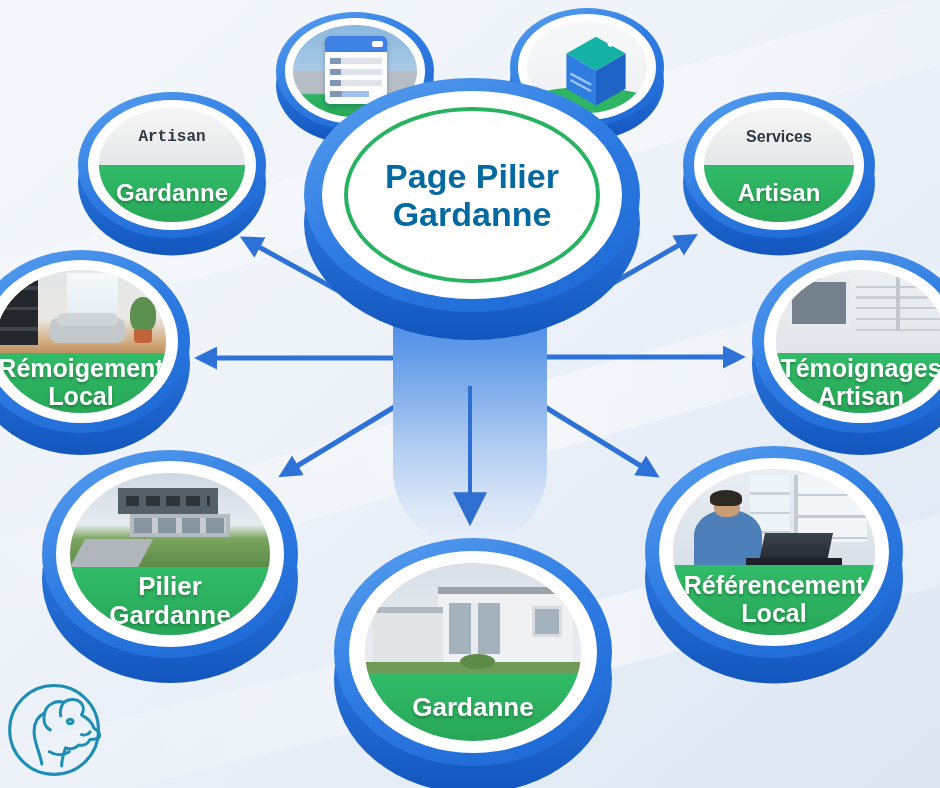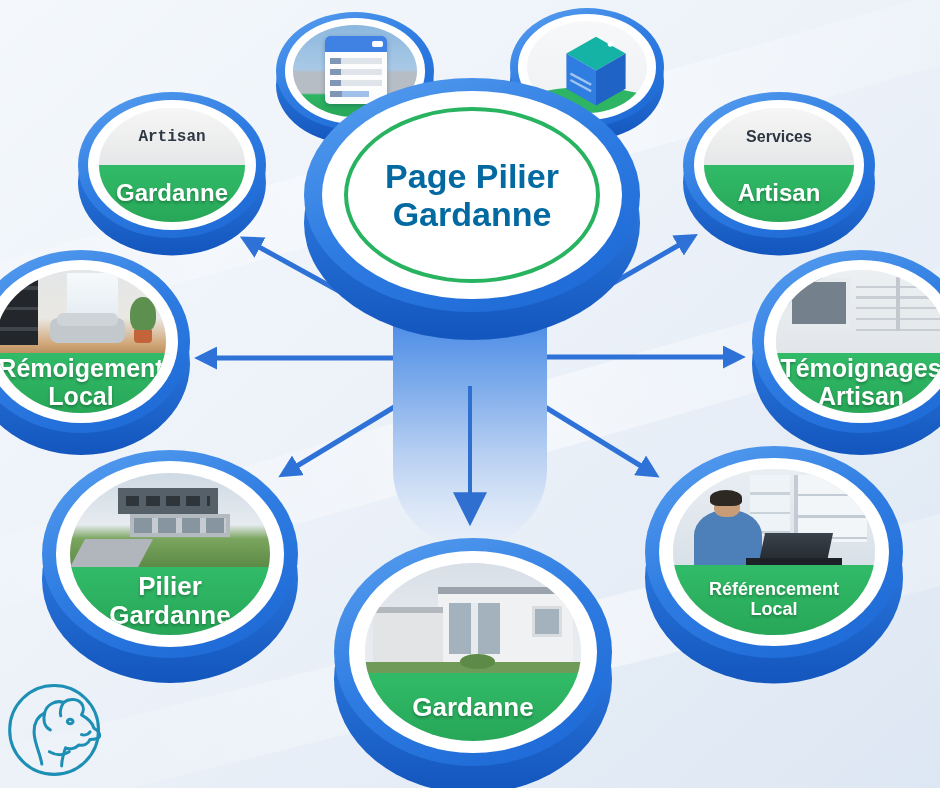--- a/index.html
+++ b/index.html
@@ -216,21 +216,21 @@
       <div class="photo">
         <div class="abs" style="inset:0;background:linear-gradient(180deg,#e9eef3,#d9e1e8);"></div>
         <div class="abs" style="right:4%;top:6%;width:34%;height:70%;background:repeating-linear-gradient(180deg,#f2f6f9 0 28%,#c3ccd4 28% 32%);border-left:4px solid #c3ccd4;"></div>
         <div class="abs" style="left:38%;top:6%;width:20%;height:64%;background:repeating-linear-gradient(180deg,#eef3f7 0 28%,#c9d2d9 28% 32%);"></div>
         <div class="abs" style="left:10%;bottom:0;width:34%;height:58%;background:#4d80b8;border-radius:46% 46% 0 0;"></div>
         <div class="abs" style="left:20%;bottom:50%;width:13%;height:20%;background:#c99c78;border-radius:42%;"></div>
         <div class="abs" style="left:18%;bottom:62%;width:16%;height:16%;background:#2e2822;border-radius:50% 50% 30% 30%;"></div>
         <div class="abs" style="left:44%;bottom:4%;width:34%;height:30%;background:linear-gradient(180deg,#3a424b,#23292f);transform:skewX(-12deg);"></div>
         <div class="abs" style="left:36%;bottom:0;width:48%;height:8%;background:#1d2228;"></div>
       </div>
-      <div class="band" style="font-size:18px;">
+      <div class="band" style="font-size:25px;">
         <span>Référencement</span>
         <span>Local</span>
       </div>
     </div>
   </div>
 
   <div class="node" style="left:334px;top:538px;width:278px;height:228px;">
     <div class="base"></div>
     <div class="ring"></div>
     <div class="white"></div>

